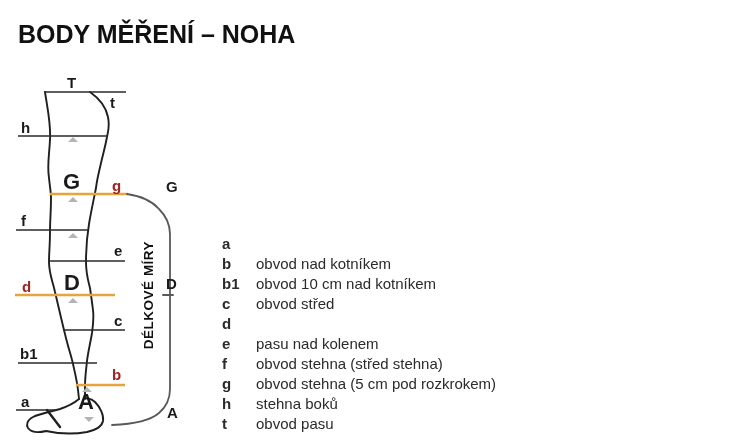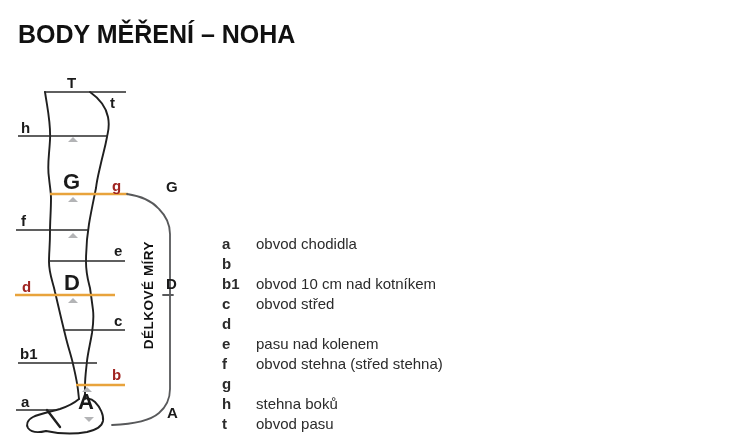--- a/index.html
+++ b/index.html
@@ -94,24 +94,24 @@
   <span class="pt big" style="left:78px;top:391px;">A</span>
 
   <span class="pt" style="left:166px;top:179px;">G</span>
   <span class="pt" style="left:166px;top:276px;">D</span>
   <span class="pt" style="left:167px;top:405px;">A</span>
   <span class="axis-title">DÉLKOVÉ MÍRY</span>
 
   <div class="legend">
     <div class="legend-row">
       <span class="legend-key">a</span>
-      <span class="legend-label">obvod chodidla</span>
     </div>
     <div class="legend-row">
       <span class="legend-key">b</span>
+      <span class="legend-label">obvod nad kotníkem</span>
     </div>
     <div class="legend-row">
       <span class="legend-key">b1</span>
       <span class="legend-label">obvod 10 cm nad kotníkem</span>
     </div>
     <div class="legend-row">
       <span class="legend-key">c</span>
       <span class="legend-label">obvod střed</span>
     </div>
     <div class="legend-row">
@@ -120,20 +120,21 @@
     <div class="legend-row">
       <span class="legend-key">e</span>
       <span class="legend-label">pasu nad kolenem</span>
     </div>
     <div class="legend-row">
       <span class="legend-key">f</span>
       <span class="legend-label">obvod stehna (střed stehna)</span>
     </div>
     <div class="legend-row">
       <span class="legend-key">g</span>
+      <span class="legend-label">obvod stehna (5 cm pod rozkrokem)</span>
     </div>
     <div class="legend-row">
       <span class="legend-key">h</span>
       <span class="legend-label">stehna boků</span>
     </div>
     <div class="legend-row">
       <span class="legend-key">t</span>
       <span class="legend-label">obvod pasu</span>
     </div>
   </div>

